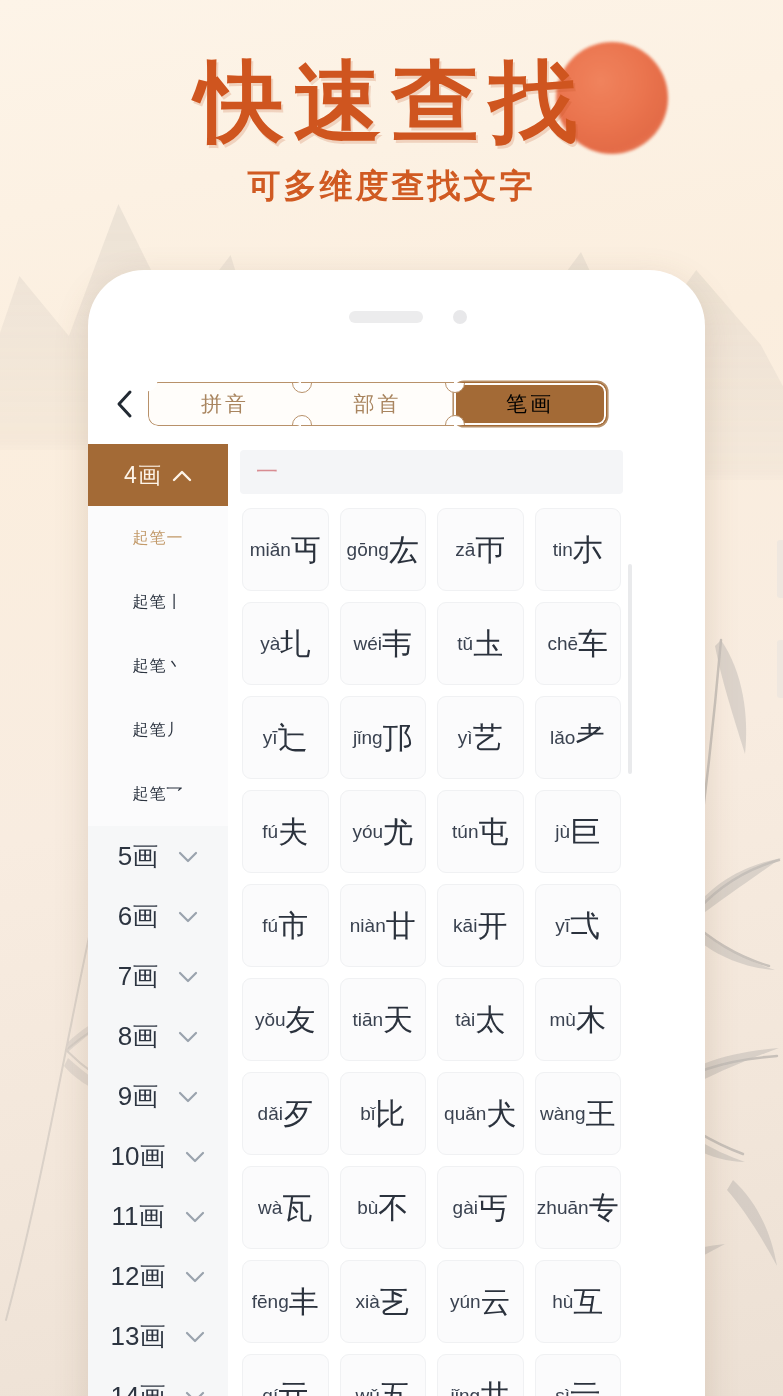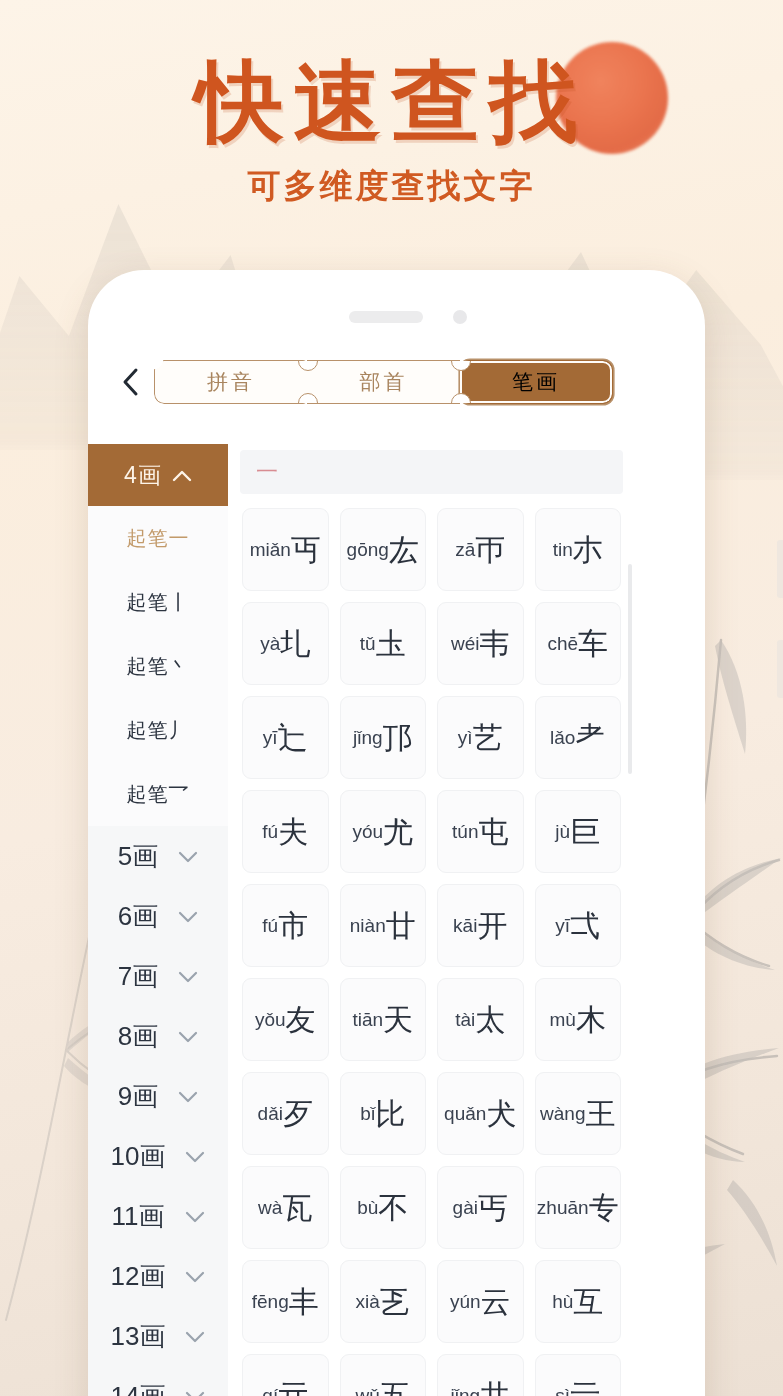--- a/index.html
+++ b/index.html
@@ -75,21 +75,21 @@
   .phone-cam {
     position:absolute; left:453px; top:310px;
     width:14px; height:14px; border-radius:50%; background:#e8e8ea;
   }
   
   .side-btn { position:absolute; right:0; width:6px; background:#efe7df; border-radius:3px 0 0 3px; }
 
   
   .topbar {
     position:absolute; left:88px; top:360px; width:638px; height:66px;
-    display:flex; align-items:flex-start; padding-left:22px;
+    display:flex; align-items:flex-end; padding-left:16px;
   }
   .back-btn {
     width:40px; height:44px; display:flex; align-items:center; justify-content:center;
     cursor:pointer;
   }
   .back-btn svg { display:block; }
 
   .segmented {
     position:relative; display:flex; align-items:stretch; height:44px;
     margin-left:4px;
@@ -138,21 +138,21 @@
   }
   .sb-group-head {
     height:62px; display:flex; align-items:center; justify-content:center; gap:10px;
     background:#a36a36; color:#fdf4e8;
     font-size:23px; letter-spacing:1px;
     cursor:pointer;
   }
   .sb-group-head .chev { display:flex; }
   .sb-item {
     height:64px; display:flex; align-items:center; justify-content:center;
-    font-size:20px; color:#2c3440; letter-spacing:1px;
+    font-size:16px; color:#2c3440; letter-spacing:1px;
     background:#fbfbfc;
     cursor:pointer;
   }
   .sb-item.sel { color:#c29a6a; }
   .sb-row {
     height:60px; display:flex; align-items:center; justify-content:center; gap:20px;
     font-size:26px; color:#2c3440;
     background:#f6f7f8;
     cursor:pointer;
   }
@@ -396,26 +396,26 @@
       <div class="cell">
           <span class="py">tin</span>
           <span class="ch">朩</span>
         </div>
 
       <div class="cell">
           <span class="py">yà</span>
           <span class="ch">圠</span>
         </div>
       <div class="cell">
+          <span class="py">wéi</span>
+          <span class="ch">韦</span>
+        </div>
+      <div class="cell">
           <span class="py">tǔ</span>
           <span class="ch">圡</span>
-        </div>
-      <div class="cell">
-          <span class="py">wéi</span>
-          <span class="ch">韦</span>
         </div>
       <div class="cell">
           <span class="py">chē</span>
           <span class="ch">车</span>
         </div>
 
       <div class="cell">
           <span class="py">yī</span>
           <span class="ch">辷</span>
         </div>

